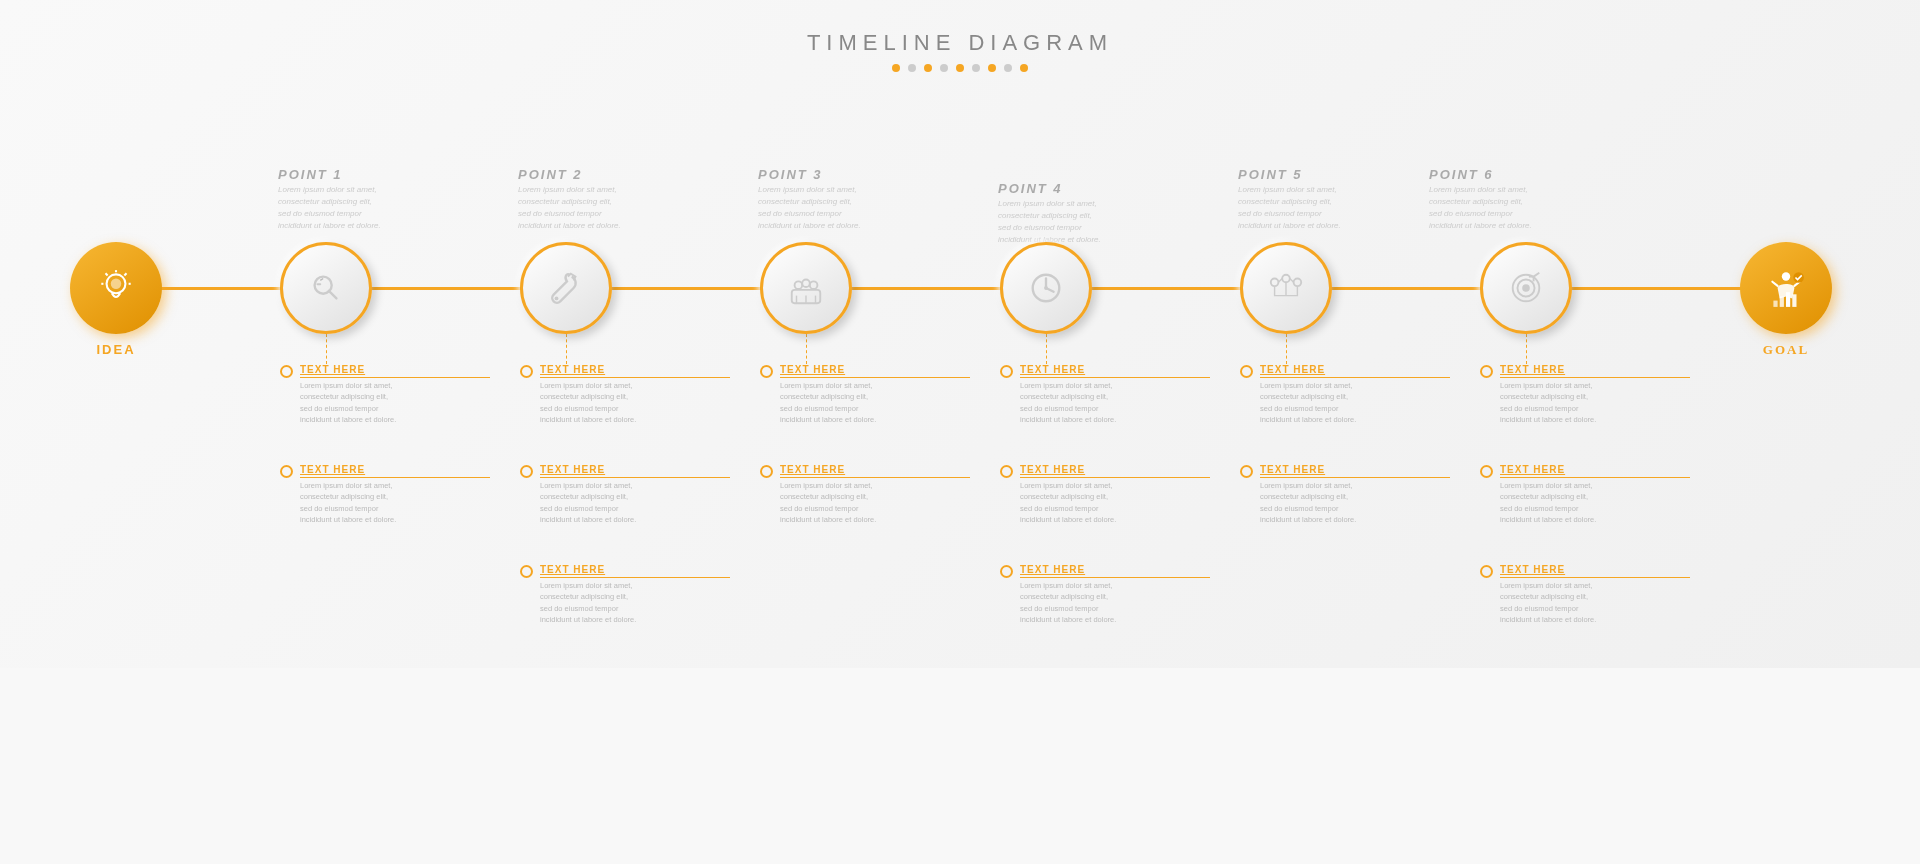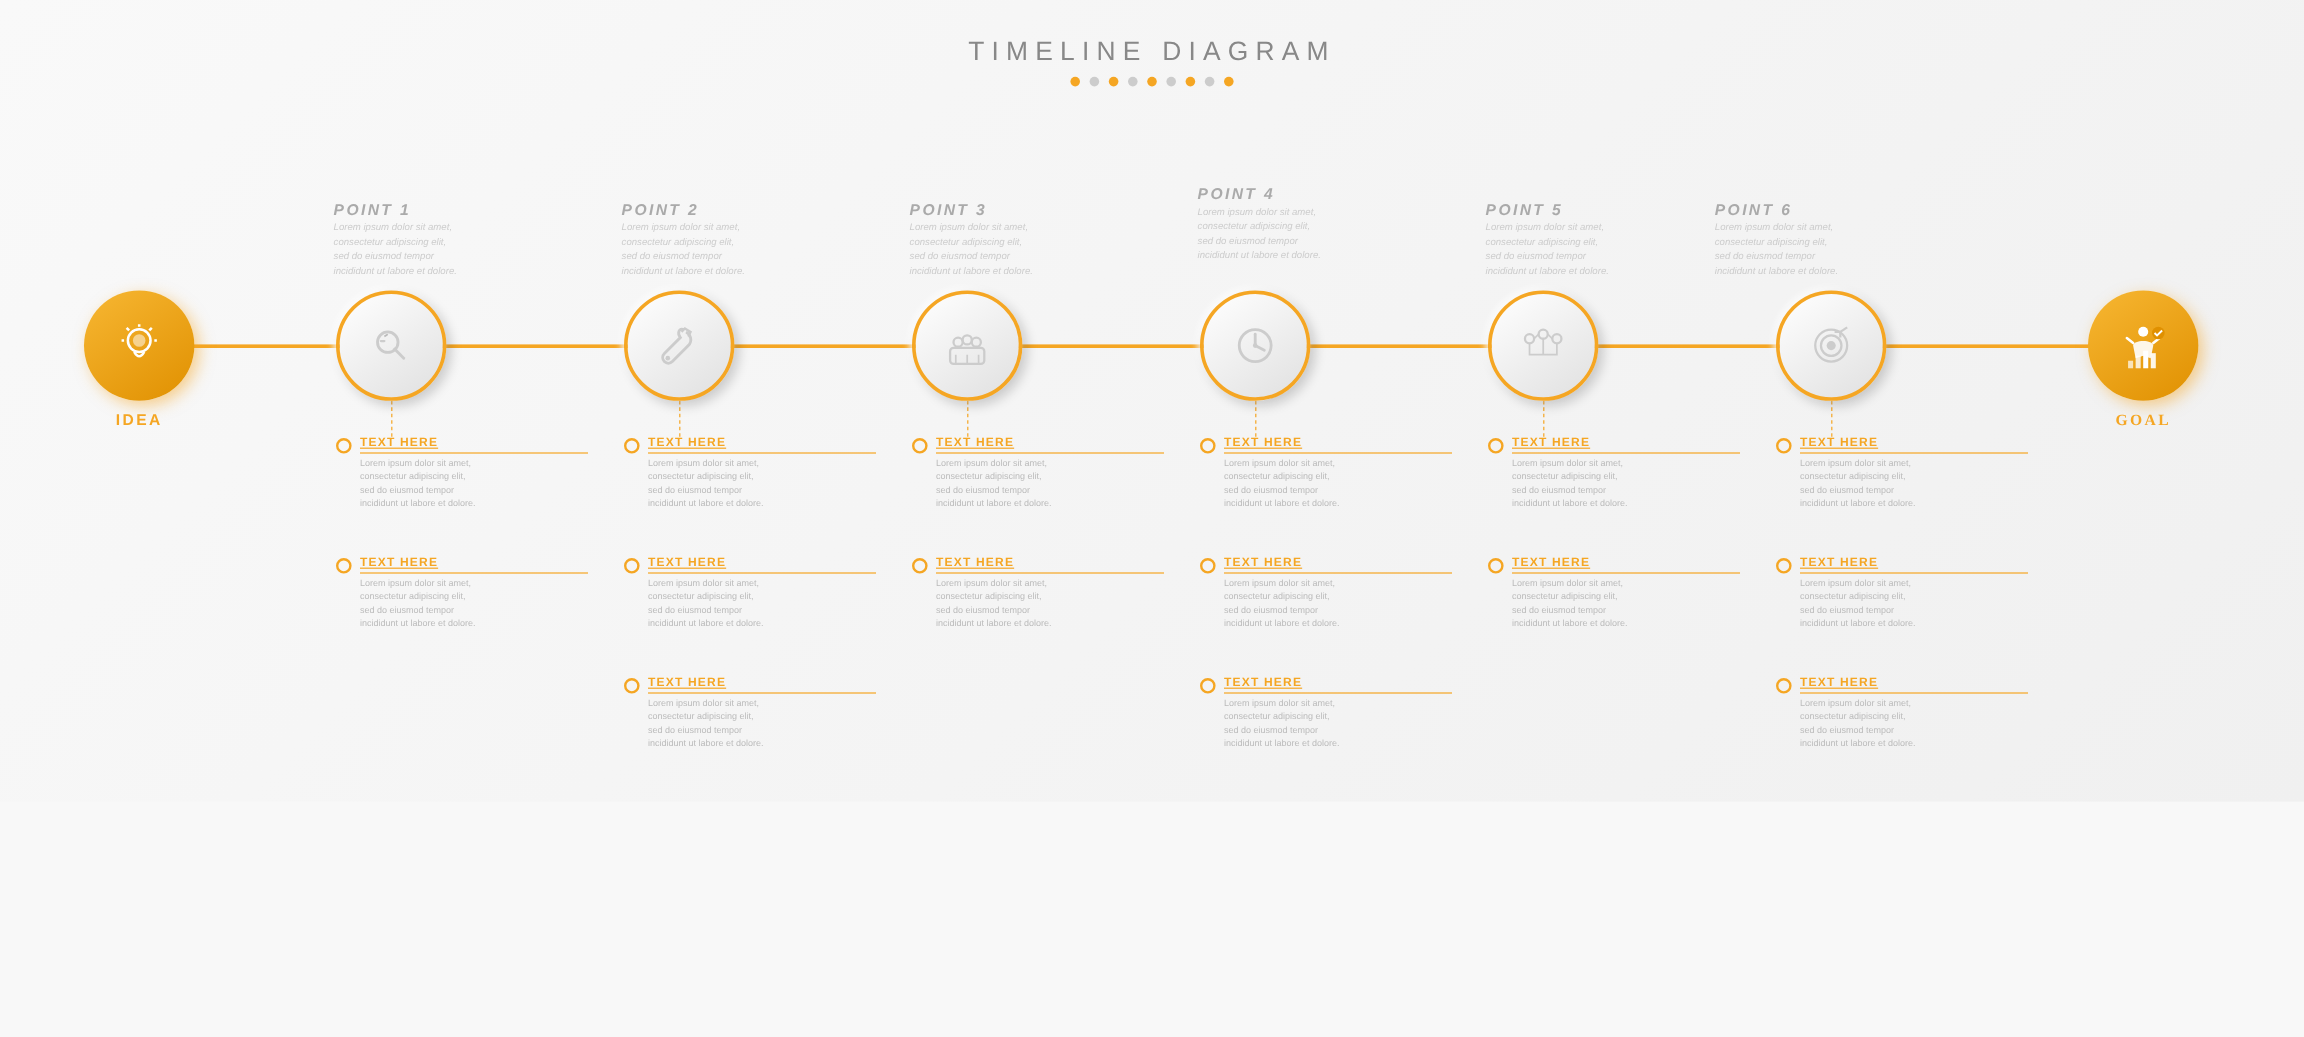--- a/index.html
+++ b/index.html
@@ -220,21 +220,21 @@
     <div class="point-label" style="left:458px; top:85px;">
       <div class="point-label-title">POINT 2</div>
       <div class="point-label-text">Lorem ipsum dolor sit amet,<br>consectetur adipiscing elit,<br>sed do eiusmod tempor<br>incididunt ut labore et dolore.</div>
     </div>
 
     <div class="point-label" style="left:698px; top:85px;">
       <div class="point-label-title">POINT 3</div>
       <div class="point-label-text">Lorem ipsum dolor sit amet,<br>consectetur adipiscing elit,<br>sed do eiusmod tempor<br>incididunt ut labore et dolore.</div>
     </div>
 
-    <div class="point-label" style="left:938px; top:72px;">
+    <div class="point-label" style="left:938px; top:99px;">
       <div class="point-label-title">POINT 4</div>
       <div class="point-label-text">Lorem ipsum dolor sit amet,<br>consectetur adipiscing elit,<br>sed do eiusmod tempor<br>incididunt ut labore et dolore.</div>
     </div>
 
     <div class="point-label" style="left:1178px; top:85px;">
       <div class="point-label-title">POINT 5</div>
       <div class="point-label-text">Lorem ipsum dolor sit amet,<br>consectetur adipiscing elit,<br>sed do eiusmod tempor<br>incididunt ut labore et dolore.</div>
     </div>
 
     <div class="point-label" style="left:1333px; top:85px;margin-left:36px;">

